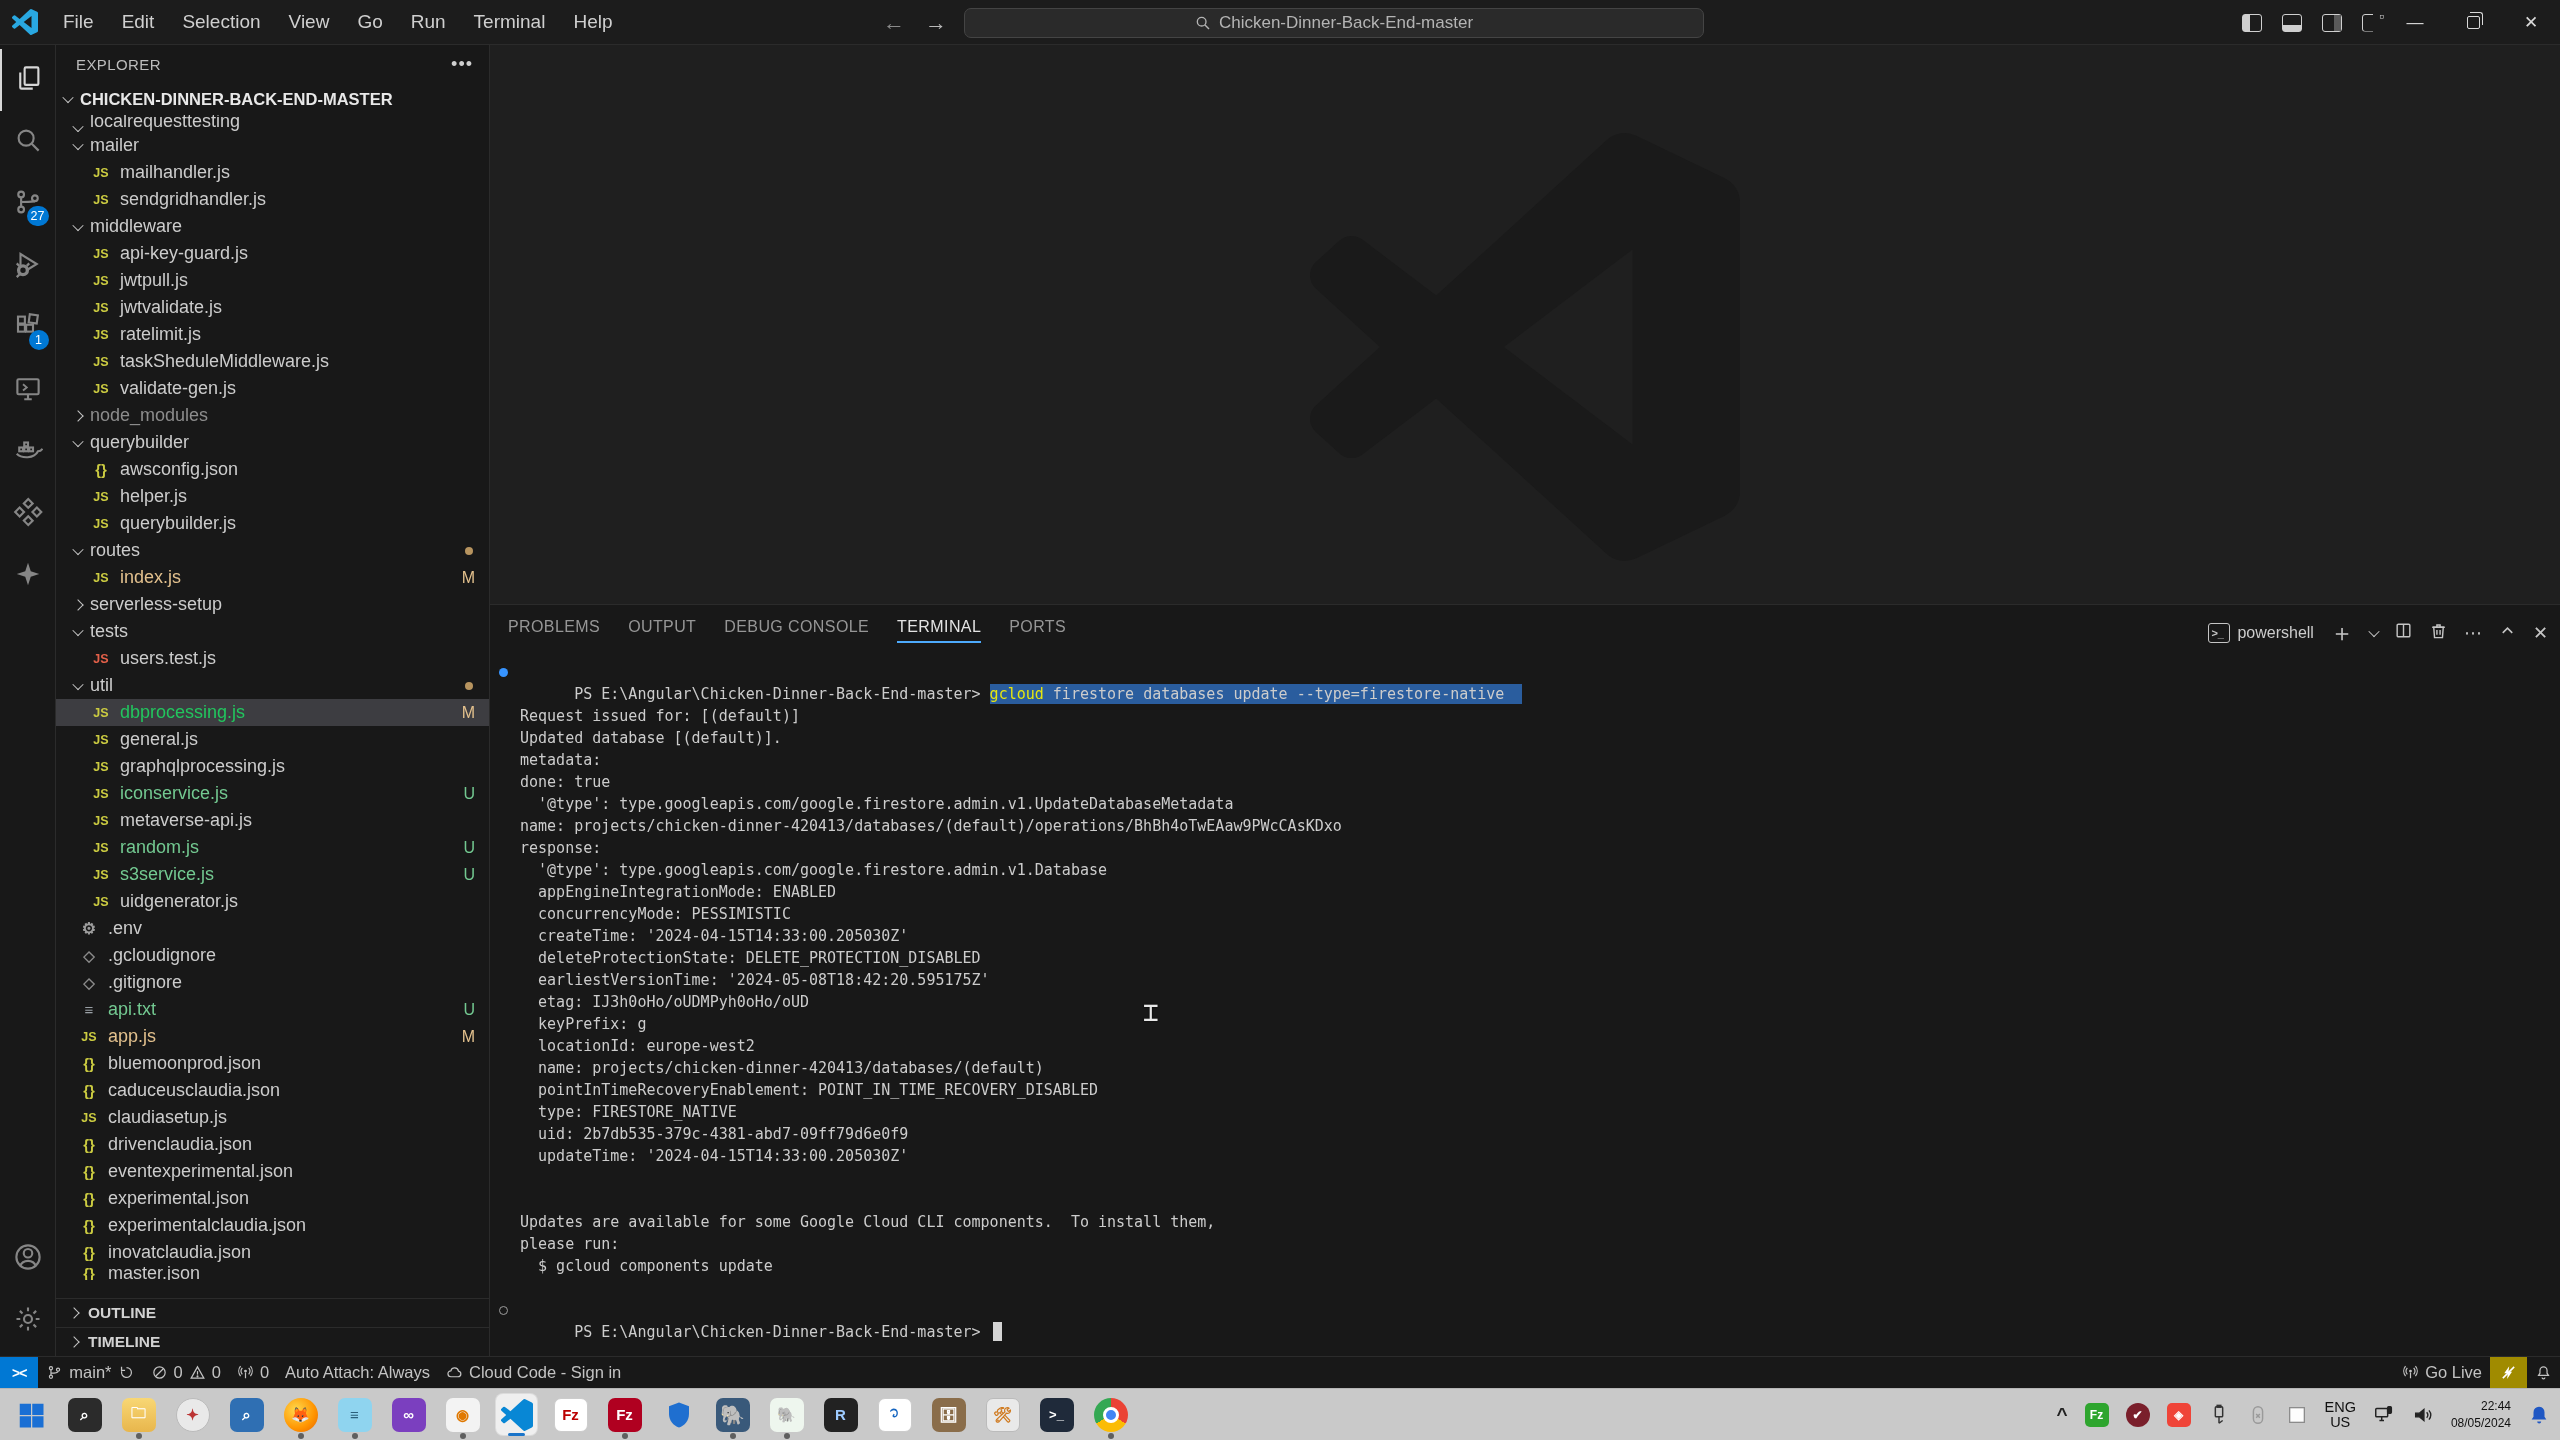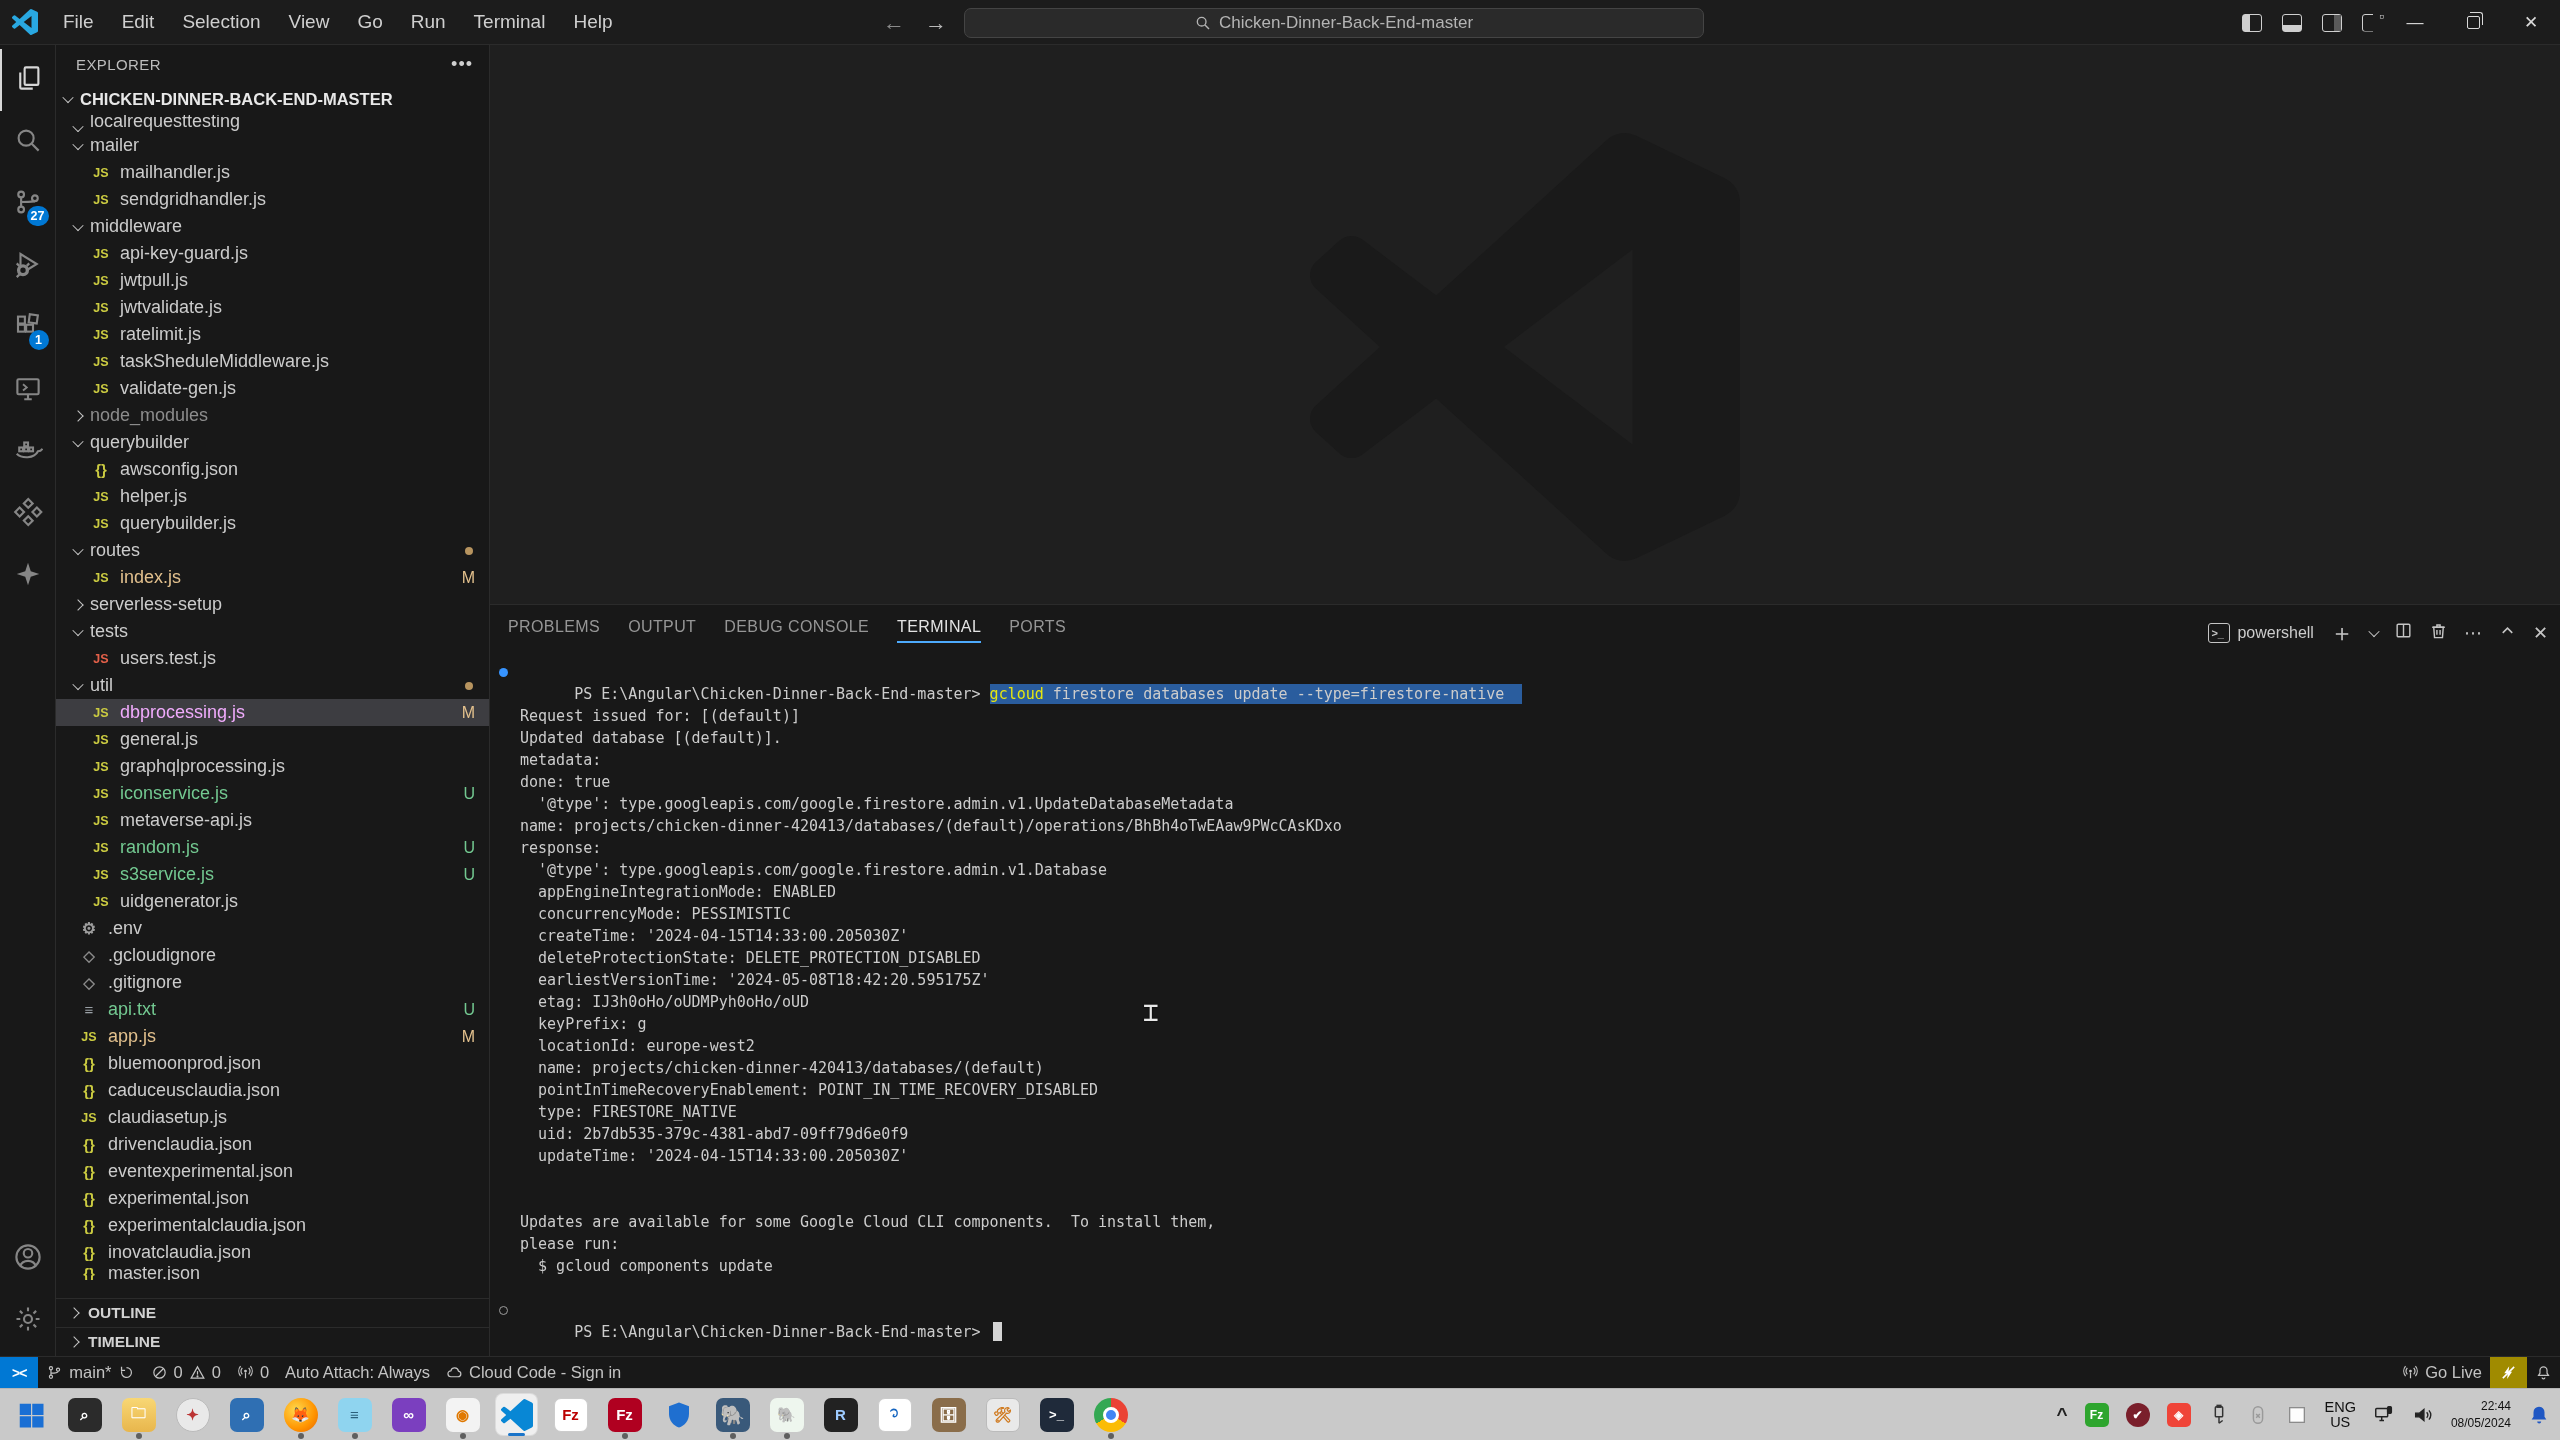--- a/index.html
+++ b/index.html
@@ -36,21 +36,21 @@
 
   
   .mid{flex:1;display:flex;min-height:0}
   .activitybar{width:56px;background:#181818;border-right:1px solid #2b2b2b;display:flex;
     flex-direction:column;align-items:center;padding-top:4px}
   .act-item{width:56px;height:62px;display:flex;align-items:center;justify-content:center;
     color:#868686;position:relative}
   .act-item.active{color:#d7d7d7;border-left:2px solid #d7d7d7}
   .act-item svg{width:30px;height:30px}
   .act-badge{position:absolute;right:7px;bottom:9px;min-width:20px;height:20px;border-radius:10px;
-    background:#0078d4;color:#fff;font-size:12.5px;font-weight:bold;display:flex;align-items:center;
+    background:#0078d4;color:#fff;font-size:12.5px;font-weight:normal;display:flex;align-items:center;
     justify-content:center;padding:0 4px}
   .act-bottom{margin-top:auto;margin-bottom:4px;display:flex;flex-direction:column;align-items:center}
 
   
   .sidebar{width:434px;background:#181818;border-right:1px solid #2b2b2b;display:flex;
     flex-direction:column;min-height:0}
   .sb-header{height:38px;display:flex;align-items:center;justify-content:space-between;
     padding:0 16px 0 20px;color:#bcbcbc;font-size:15px;letter-spacing:.4px;flex:0 0 38px}
   .sb-header .dots{color:#cfcfcf;font-size:18px;letter-spacing:1px}
   .proj-row{height:32px;display:flex;align-items:center;gap:8px;padding-left:8px;
@@ -386,21 +386,21 @@
           </div>
           <div class="trow">
       <span style="width:18px;flex:0 0 18px"></span>
             <span class="chev down"></span>
             <span>util</span>
             <span class="badge dot"></span>
           </div>
           <div class="trow selected">
       <span style="width:34px;flex:0 0 34px"></span>
             <span class="fi js">JS</span>
-            <span style="color:#f0abfc">dbprocessing.js</span>
+            <span style="color:#22c55e">dbprocessing.js</span>
             <span class="badge m">M</span>
           </div>
           <div class="trow">
       <span style="width:34px;flex:0 0 34px"></span>
             <span class="fi js">JS</span>
             <span>general.js</span>
           </div>
           <div class="trow">
       <span style="width:34px;flex:0 0 34px"></span>
             <span class="fi js">JS</span>

